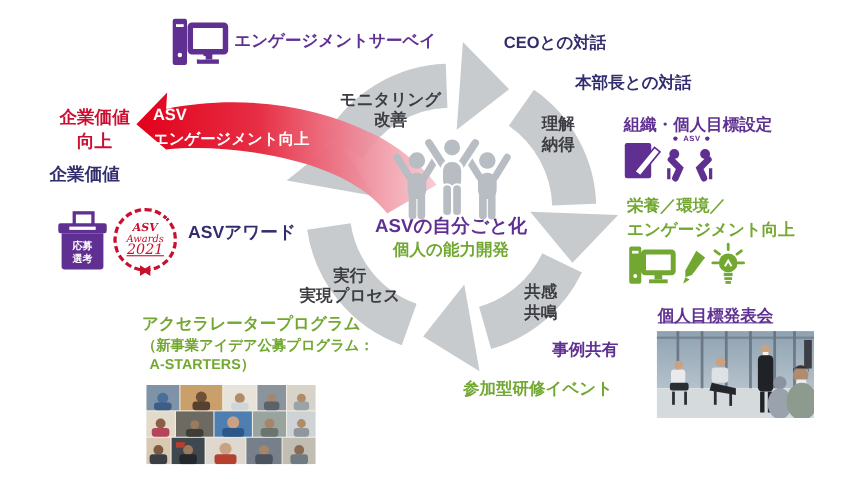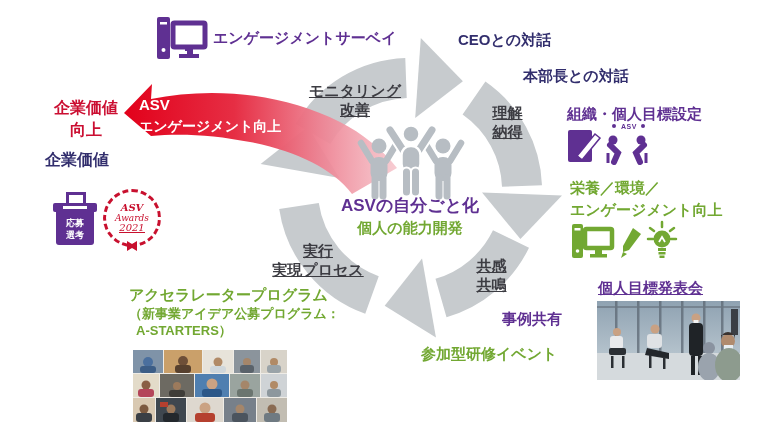--- a/index.html
+++ b/index.html
@@ -5,21 +5,21 @@
   html,body{margin:0;padding:0;background:#fff;}
   .stage{position:relative;width:780px;height:438px;background:#fff;overflow:hidden;
          font-family:"Liberation Sans","DejaVu Sans",sans-serif;}
   .layer{position:absolute;left:0;top:0;width:780px;height:438px;}
   .t{position:absolute;white-space:nowrap;font-weight:bold;font-size:15px;line-height:1.2;}
   .ctr{text-align:center;}
   .navy{color:var(--navy);}
   .purple{color:var(--purple);}
   .green{color:var(--green);}
   .red{color:var(--red);}
-  .dark{color:var(--label);text-decoration:underline;}
+  .dark{color:var(--label);}
   .white{color:#fff;}
   .s17{font-size:17px;}
   .s16{font-size:16px;text-align:center;}
   .s14{font-size:14px;}
   .s13{font-size:13px;}
   .ring{stroke:var(--ring);fill:none;stroke-width:40;}
   .ahead{fill:var(--ring);}
   .fig{fill:var(--figure);}
   .figline{stroke:var(--figure);fill:none;stroke-linecap:round;}
   .halo{stroke:#fff;fill:none;stroke-linecap:round;}
@@ -30,21 +30,21 @@
   .bb-lid{position:absolute;left:0;top:11px;width:44px;height:9px;background:var(--purple);border-radius:2px;}
   .bb-slot{position:absolute;left:10px;top:3px;width:24px;height:3px;background:#fff;}
   .bb-body{position:absolute;left:3px;top:20px;width:38px;height:33px;background:var(--purple);border-radius:0 0 3px 3px;
            color:#fff;font-size:9px;font-weight:bold;text-align:center;line-height:12px;padding-top:5px;box-sizing:border-box;}
   
   .badge{position:absolute;left:103px;top:189px;width:52px;height:52px;border:3px dashed var(--badge);border-radius:50%;
          display:flex;flex-direction:column;align-items:center;justify-content:center;
          font-family:"DejaVu Serif","Liberation Serif",serif;font-style:italic;color:var(--badge);}
   .badge .b1{font-size:10px;font-weight:bold;line-height:10px;}
   .badge .b2{font-size:9px;line-height:10px;}
-  .badge .b3{font-size:10px;line-height:9px;border-bottom:1px solid var(--badge);}
+  .badge .b3{font-size:13px;line-height:9px;border-bottom:1px solid var(--badge);}
   .badge .bow{position:absolute;left:21px;bottom:-7px;width:10px;height:10px;background:var(--badge);
               clip-path:polygon(50% 30%,100% 0,100% 100%,50% 70%,0 100%,0 0);}
   .asv-mini{position:absolute;left:612px;top:123px;width:34px;text-align:center;font-size:7px;font-weight:bold;color:var(--purple);letter-spacing:.5px;}
   .dot{position:absolute;width:4px;height:4px;border-radius:50%;background:var(--purple);top:124px;}
 </style>
 </head>
 <body>
 
 <div class="stage">
 
@@ -137,20 +137,21 @@
       <div>選考</div>
     </div>
   </div>
 
   <div class="badge">
     <div class="b1">ASV</div>
     <div class="b2">Awards</div>
     <div class="b3">2021</div>
     <div class="bow"></div>
   </div>
+  <div class="t navy s16" style="left:171px;top:202px;">ASVアワード</div>
 
   <div class="t green" style="left:129px;top:286px;">アクセラレータープログラム</div>
   <div class="t green s13" style="left:129px;top:306px;">（新事業アイデア公募プログラム：</div>
   <div class="t green s13" style="left:136px;top:323px;">A-STARTERS）</div>
 
   <div class="icon" style="left:133px;top:350px;">
     <svg width="154" height="72" viewBox="0 0 154 72">
       <rect x="0" y="0" width="154" height="72" fill="#efece6"></rect>
 
       <rect x="0" y="0" width="30" height="23" fill="#7f93a8"></rect>

